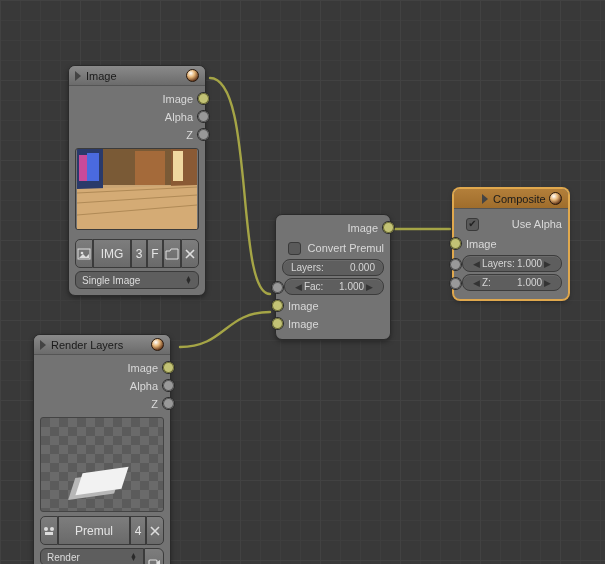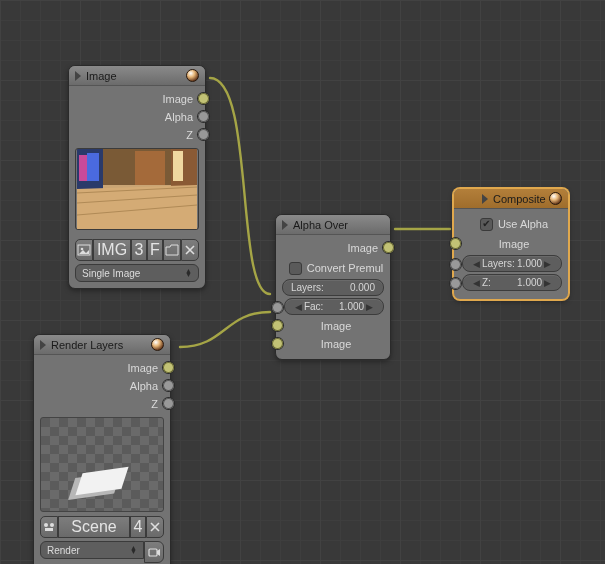--- a/index.html
+++ b/index.html
@@ -33,39 +33,39 @@
     background: linear-gradient(#8a8a8a,#6b6b6b);
     border-bottom: 1px solid #555;
   }
   .node.selected .nhead { background: linear-gradient(#b37f3a,#9f6d2c); padding-left: 28px; }
   .tri { width:0;height:0;border-top:5px solid transparent;border-bottom:5px solid transparent;border-left:6px solid #444; margin-right:5px;}
   .nhead .title { flex:1; color:#1a1a1a; font-weight:500; }
   .orb { width:13px;height:13px;border-radius:50%;background:radial-gradient(circle at 35% 30%,#fff,#e8b87a 35%,#6a3c1e 75%,#2a1a0e);border:1px solid #2a1a0e; }
   .nbody { padding: 4px 6px 6px; }
   .row { position:relative; height:18px; display:flex; align-items:center; }
   .row.right { justify-content:flex-end; padding-right:6px; }
-  .row.left { justify-content:center; padding-left:6px; }
+  .row.left { justify-content:space-between; padding-left:6px; }
   .sock { position:absolute; width:11px;height:11px;border-radius:50%; top:3px; }
   .sock.out { right:-10px; }
   .sock.in  { left:-10px; }
   .sock.col { background:#c2c275; box-shadow: inset 0 0 0 1px #6a6a36, 0 0 0 1px #2a2a2a; }
   .sock.val { background:#999; box-shadow: inset 0 0 0 1px #555, 0 0 0 1px #2a2a2a; }
   .field {
     height:17px; background:#5e5e5e; border:1px solid #3c3c3c; border-radius:8px;
     display:flex; align-items:center; padding:0 8px; color:#d6d6d6; font-size:10px;
     box-shadow: inset 0 1px 0 rgba(255,255,255,.08);
   }
   .field .lab { flex:1; }
   .field .num { }
   .field .ar { color:#333; font-size:9px; padding:0 2px;}
   .chk { width:13px;height:13px;border:1px solid #3a3a3a;border-radius:3px;background:#5a5a5a;display:inline-flex;align-items:center;justify-content:center;margin-right:5px;}
   .chk.on::after{content:"✔";color:#222;font-size:10px;line-height:1;}
   .thumb { margin:4px 0; width:100%; }
   .btnrow { display:flex; gap:0; margin:3px 0; }
-  .btn { height:22px; background:linear-gradient(#7d7d7d,#6a6a6a); border:1px solid #3b3b3b; display:flex;align-items:center;justify-content:center; color:#e4e4e4; font-size:16px; }
+  .btn { height:29px; background:linear-gradient(#7d7d7d,#6a6a6a); border:1px solid #3b3b3b; display:flex;align-items:center;justify-content:center; color:#e4e4e4; font-size:12px; }
   .btn:first-child{border-radius:5px 0 0 5px;}
   .btn:last-child{border-radius:0 5px 5px 0;}
   .sel { height:18px; background:#5e5e5e; border:1px solid #3b3b3b; border-radius:6px; display:flex;align-items:center; padding:0 6px; color:#dcdcdc; font-size:10px; }
   .sel .dd { margin-left:auto; display:flex;flex-direction:column;gap:0;line-height:4px;font-size:7px;color:#2a2a2a;}
   .renderprev {
     height: 95px; border:1px solid #444; border-radius:3px;
     background:
       linear-gradient(45deg,#6a6a6a 25%,transparent 25%,transparent 75%,#6a6a6a 75%),
       linear-gradient(45deg,#6a6a6a 25%,#5b5b5b 25%,#5b5b5b 75%,#6a6a6a 75%);
     background-size: 18px 18px; background-position: 0 0, 9px 9px;
@@ -172,21 +172,21 @@
       <div class="cube"></div>
     </div>
     <div class="btnrow">
       <div class="btn" style="width:18px">
         <svg class="imgic" viewBox="0 0 14 14">
             <circle cx="4" cy="5" r="2" fill="#ddd"></circle>
             <circle cx="10" cy="5" r="2" fill="#ddd"></circle>
             <rect x="3" y="8" width="8" height="3" fill="#ddd"></rect>
           </svg>
       </div>
-      <div class="btn" style="flex:1">Scene</div>
+      <div class="btn" style="flex:1">Premul</div>
       <div class="btn" style="width:16px">4</div>
       <div class="btn" style="width:18px">
         <svg class="imgic" viewBox="0 0 14 14">
             <path d="M3 3 L11 11 M11 3 L3 11" stroke="#ddd" stroke-width="1.6"></path>
           </svg>
       </div>
     </div>
     <div class="btnrow">
       <div class="sel" style="flex:1; border-radius:6px 0 0 6px">
         <span>Render</span>
@@ -196,24 +196,20 @@
         <svg class="imgic" viewBox="0 0 14 14">
             <rect x="2" y="4" width="8" height="7" rx="1" fill="none" stroke="#ddd" stroke-width="1.2"></rect>
             <path d="M10 6 L13 4 L13 11 L10 9 Z" fill="#ddd"></path>
           </svg>
       </div>
     </div>
   </div>
 </div>
 
 <div class="node" style="left:275px; top:199px; width:116px;">
-  <div class="nhead">
-    <span class="tri"></span>
-    <span class="title">Alpha Over</span>
-  </div>
   <div class="nbody">
     <div class="row right">
       <span>Image</span>
       <span class="sock out col"></span>
     </div>
     <div class="row left" style="margin:2px 0">
       <span class="chk"></span>
       <span>Convert Premul</span>
     </div>
     <div class="field" style="margin:2px 0">

